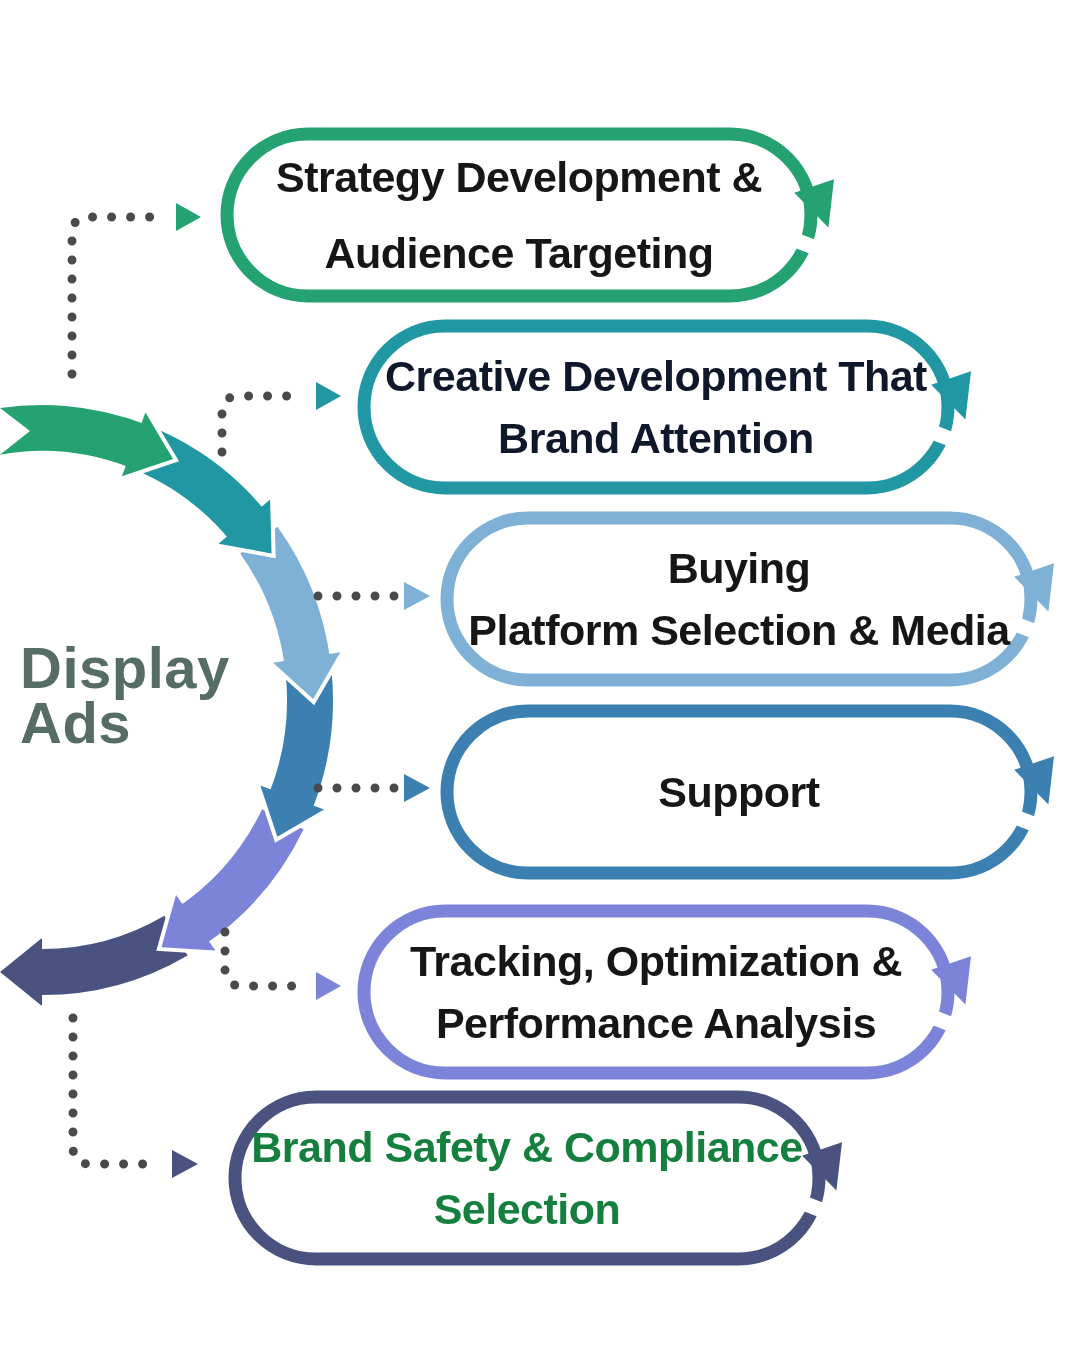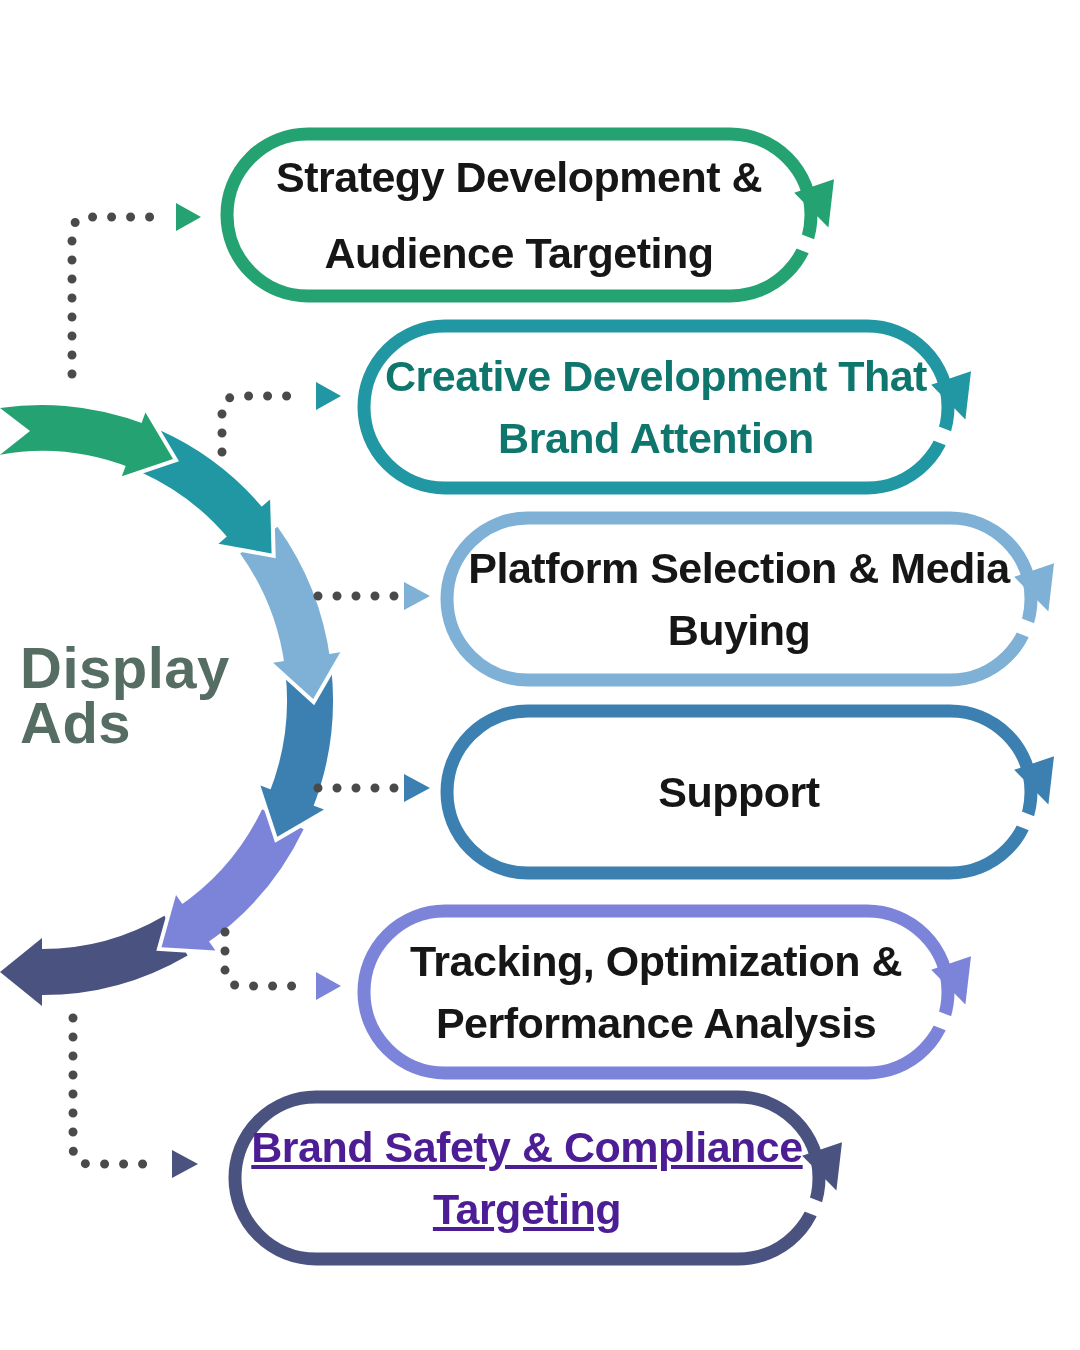--- a/index.html
+++ b/index.html
@@ -75,34 +75,34 @@
           <div>Strategy Development &amp;</div>
           <div>Audience Targeting</div>
         </div>
       </div>
       <div class="step-box" style="left: 356px; top: 318px;">
         <svg viewBox="0 0 640 180" width="640" height="180">
           <rect x="8" y="8" width="584" height="162" rx="81" ry="81" fill="#FFFFFF" stroke="#2097A2" stroke-width="13"></rect>
           <rect x="559.6" y="110.5" width="54" height="15" fill="#fff" transform="rotate(21 586.6 118)"></rect>
           <polygon points="575.2,66.8 615.0,53.2 609.4,101.6" fill="#2097A2"></polygon>
         </svg>
-        <div class="step-label" style="color: #0f766e;">
+        <div class="step-label" style="color: #0f172a;">
           <div>Creative Development That</div>
           <div>Brand Attention</div>
         </div>
       </div>
       <div class="step-box" style="left: 439px; top: 510px;">
         <svg viewBox="0 0 640 180" width="640" height="180">
           <rect x="8" y="8" width="584" height="162" rx="81" ry="81" fill="#FFFFFF" stroke="#7EB1D5" stroke-width="13"></rect>
           <rect x="559.6" y="110.5" width="54" height="15" fill="#fff" transform="rotate(21 586.6 118)"></rect>
           <polygon points="575.2,66.8 615.0,53.2 609.4,101.6" fill="#7EB1D5"></polygon>
         </svg>
         <div class="step-label" style="color: rgb(22, 22, 22);">
+          <div>Buying</div>
           <div>Platform Selection &amp; Media</div>
-          <div>Buying</div>
         </div>
       </div>
       <div class="step-box" style="left: 439px; top: 703px;">
         <svg viewBox="0 0 640 180" width="640" height="180">
           <rect x="8" y="8" width="584" height="162" rx="81" ry="81" fill="#FFFFFF" stroke="#3C80B1" stroke-width="13"></rect>
           <rect x="559.6" y="110.5" width="54" height="15" fill="#fff" transform="rotate(21 586.6 118)"></rect>
           <polygon points="575.2,66.8 615.0,53.2 609.4,101.6" fill="#3C80B1"></polygon>
         </svg>
         <div class="step-label" style="color: rgb(22, 22, 22);">
           <div>Support</div>
@@ -118,19 +118,19 @@
           <div>Tracking, Optimization &amp;</div>
           <div>Performance Analysis</div>
         </div>
       </div>
       <div class="step-box" style="left: 227px; top: 1089px;">
         <svg viewBox="0 0 640 180" width="640" height="180">
           <rect x="8" y="8" width="584" height="162" rx="81" ry="81" fill="#FFFFFF" stroke="#4A527F" stroke-width="13"></rect>
           <rect x="559.6" y="110.5" width="54" height="15" fill="#fff" transform="rotate(21 586.6 118)"></rect>
           <polygon points="575.2,66.8 615.0,53.2 609.4,101.6" fill="#4A527F"></polygon>
         </svg>
-        <div class="step-label" style="color: #4c1d95; text-decoration: underline;">
+        <div class="step-label" style="color: #15803d;">
           <div>Brand Safety &amp; Compliance</div>
-          <div>Targeting</div>
+          <div>Selection</div>
         </div>
       </div>
     </div>
 </div>
 
 </body></html>

